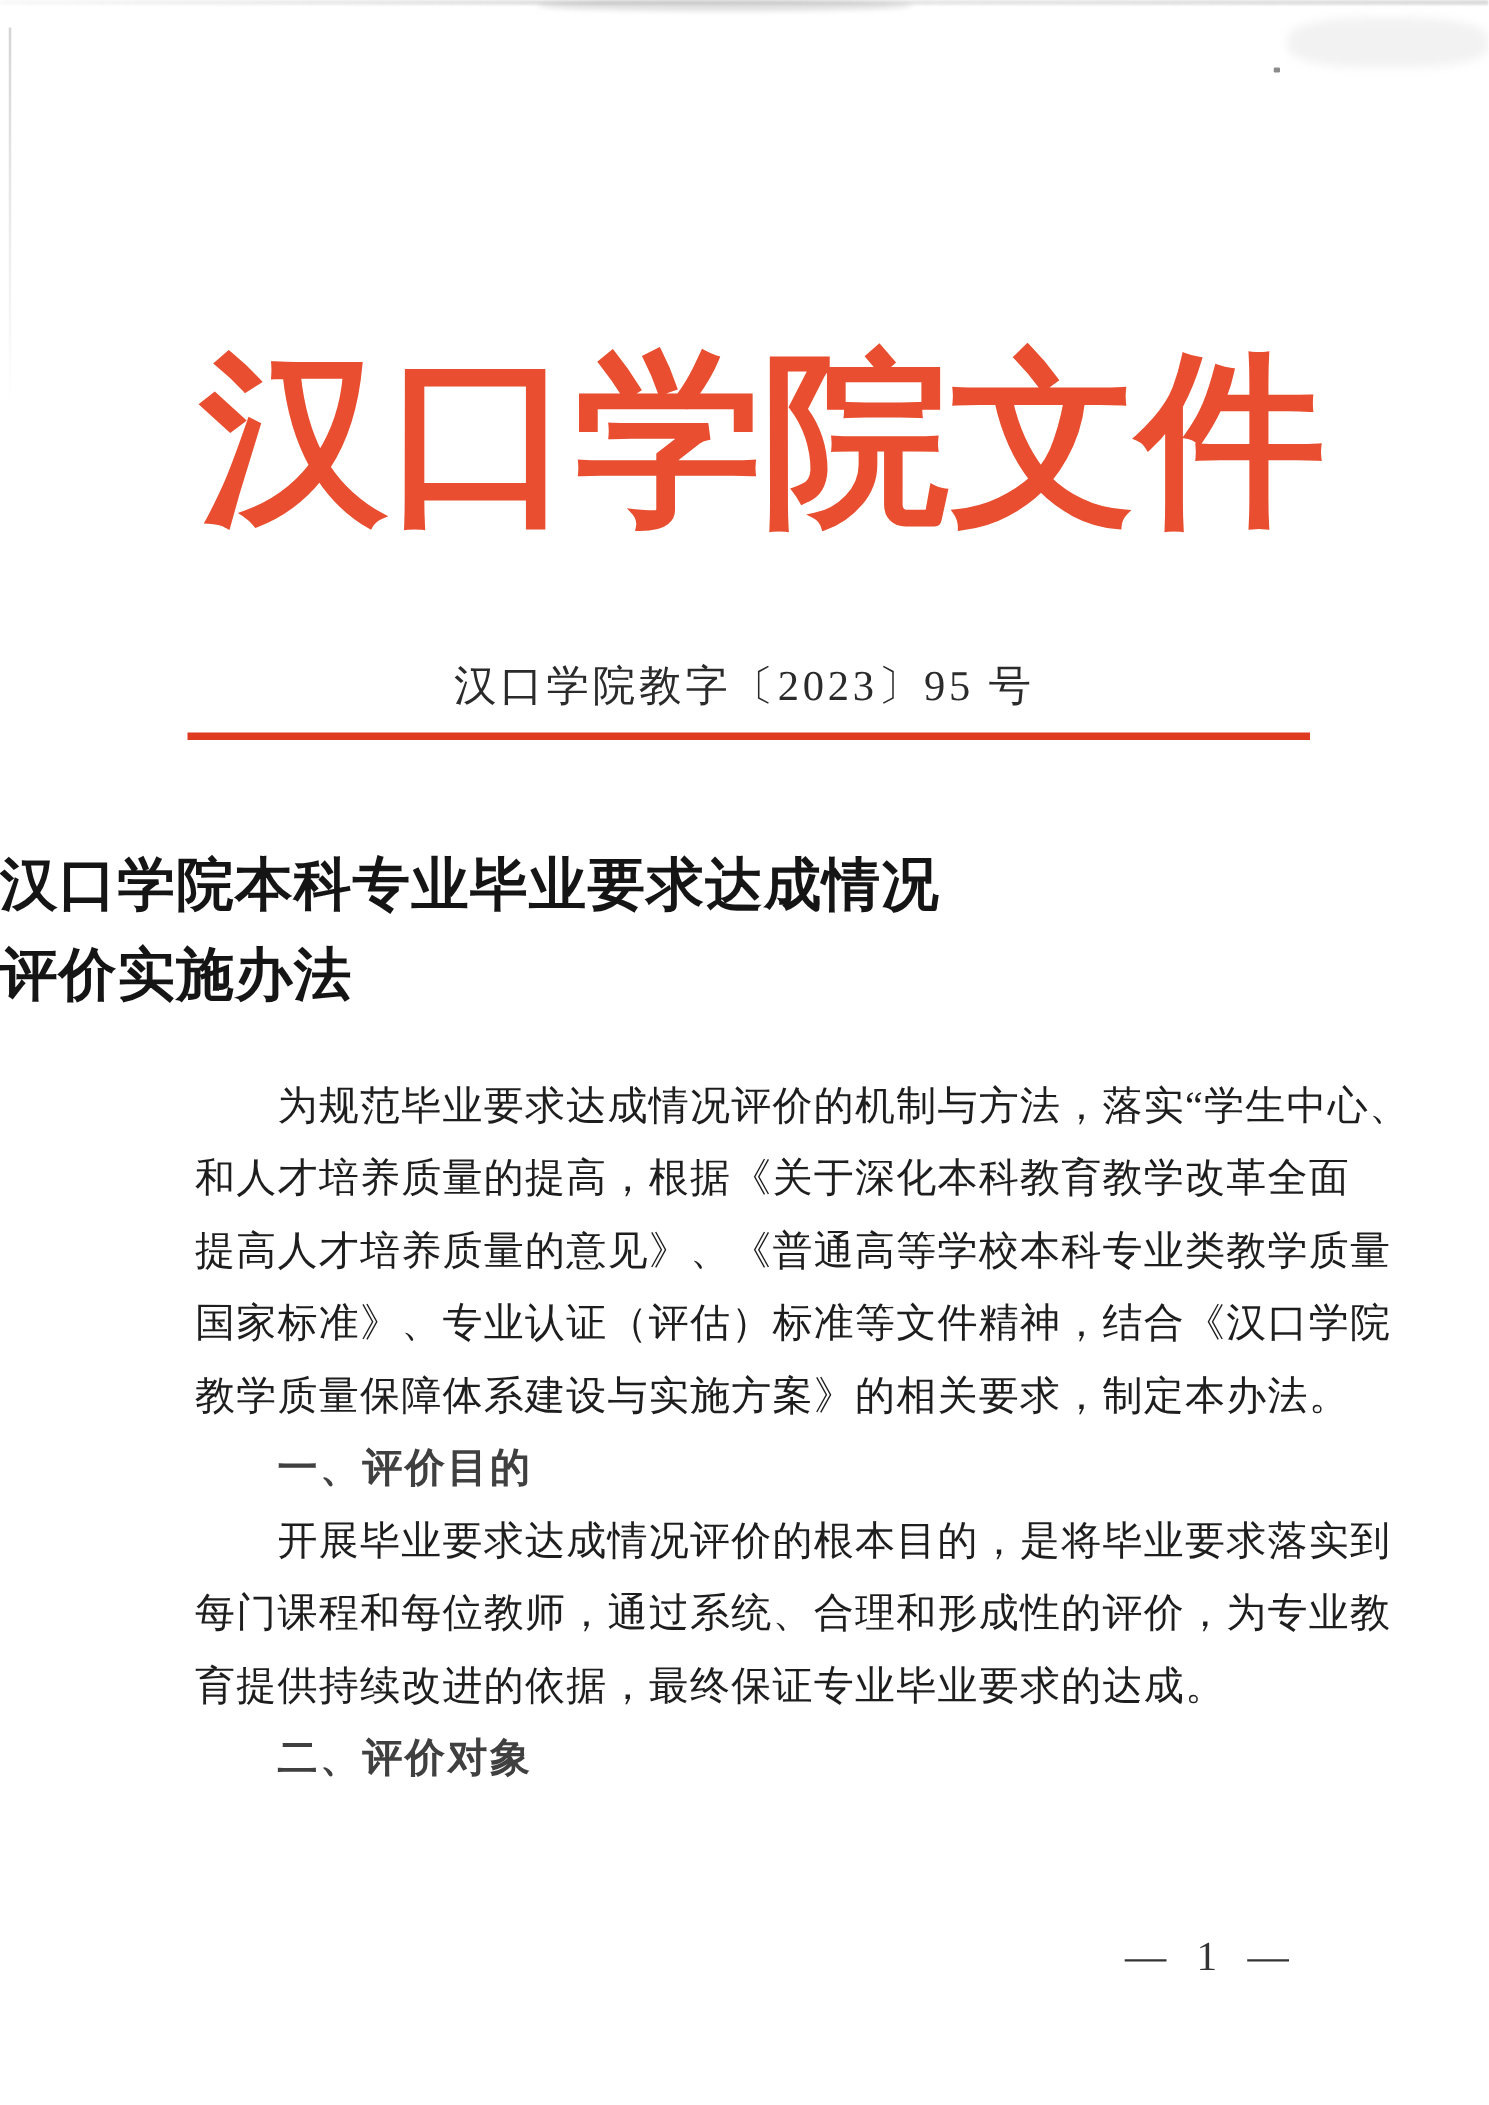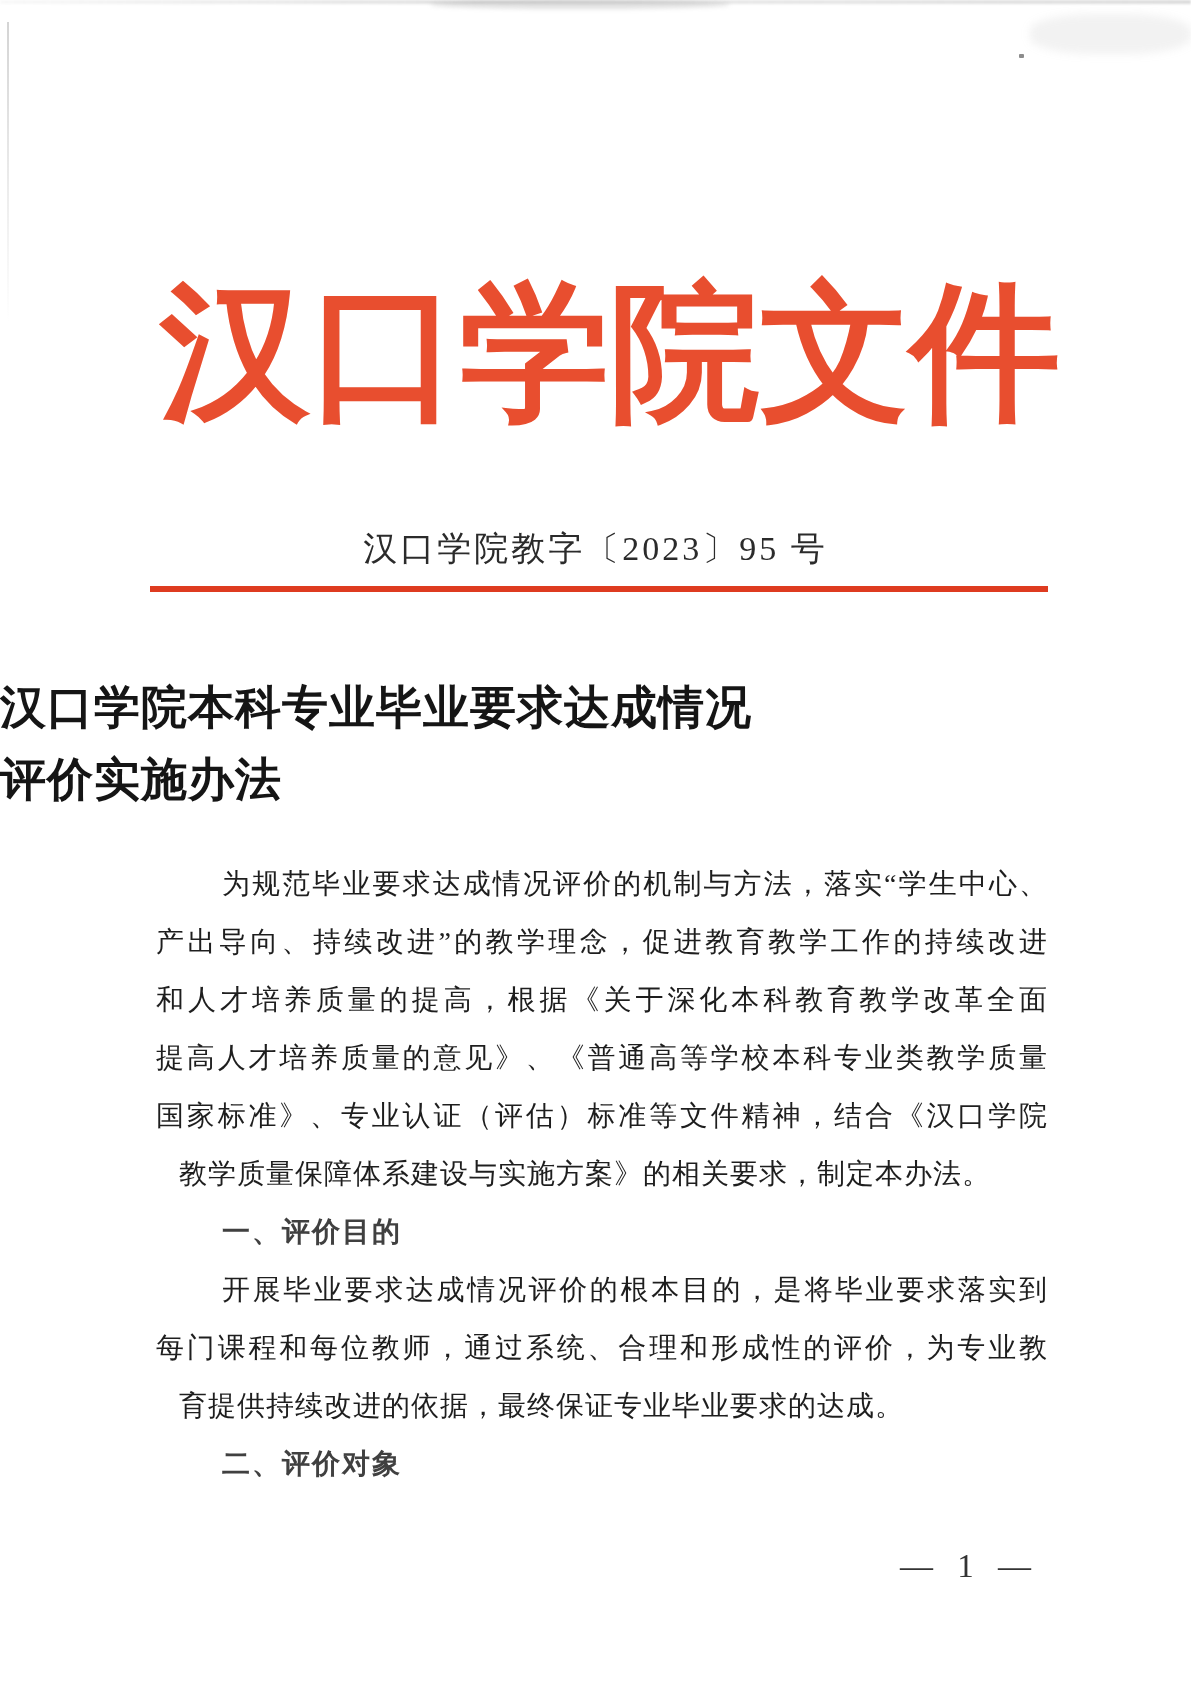--- a/index.html
+++ b/index.html
@@ -104,37 +104,36 @@
     line-height: 72px;
     color: #151515;
     letter-spacing: 1px;
   }
 
   
   .body-block {
     position: absolute;
     left: 156px; top: 855px;
     width: 892px;
-    font-size: 28px;
+    font-size: 32px;
     letter-spacing: 1px;
     color: #1e1e1e;
   }
   .body-line {
     height: 58px;
     line-height: 58px;
     white-space: nowrap;
     text-align: justify;
     text-align-last: justify;
   }
   .body-line.indent {
     padding-left: 66px;
   }
   .body-line.para-end {
     text-align-last: left;
-    margin-left: 23px;
   }
   .body-line.heading {
     font-family: "Liberation Sans", "DejaVu Sans", sans-serif;
     font-weight: bold;
     color: #404040;
     text-align-last: left;
     letter-spacing: 2px;
   }
 
   
@@ -171,21 +170,20 @@
 
   <div class="red-divider" style="background: rgb(222, 59, 32);"></div>
 
   <div class="doc-title">
     <div>汉口学院本科专业毕业要求达成情况</div>
     <div>评价实施办法</div>
   </div>
 
   <div class="body-block">
     <div class="body-line indent">为规范毕业要求达成情况评价的机制与方法，落实“学生中心、</div>
-    <div class="body-line">产出导向、持续改进”的教学理念，促进教育教学工作的持续改进</div>
     <div class="body-line">和人才培养质量的提高，根据《关于深化本科教育教学改革全面</div>
     <div class="body-line">提高人才培养质量的意见》、《普通高等学校本科专业类教学质量</div>
     <div class="body-line">国家标准》、专业认证（评估）标准等文件精神，结合《汉口学院</div>
     <div class="body-line para-end">教学质量保障体系建设与实施方案》的相关要求，制定本办法。</div>
 
     <div class="body-line heading indent">一、评价目的</div>
 
     <div class="body-line indent">开展毕业要求达成情况评价的根本目的，是将毕业要求落实到</div>
     <div class="body-line">每门课程和每位教师，通过系统、合理和形成性的评价，为专业教</div>
     <div class="body-line para-end">育提供持续改进的依据，最终保证专业毕业要求的达成。</div>

